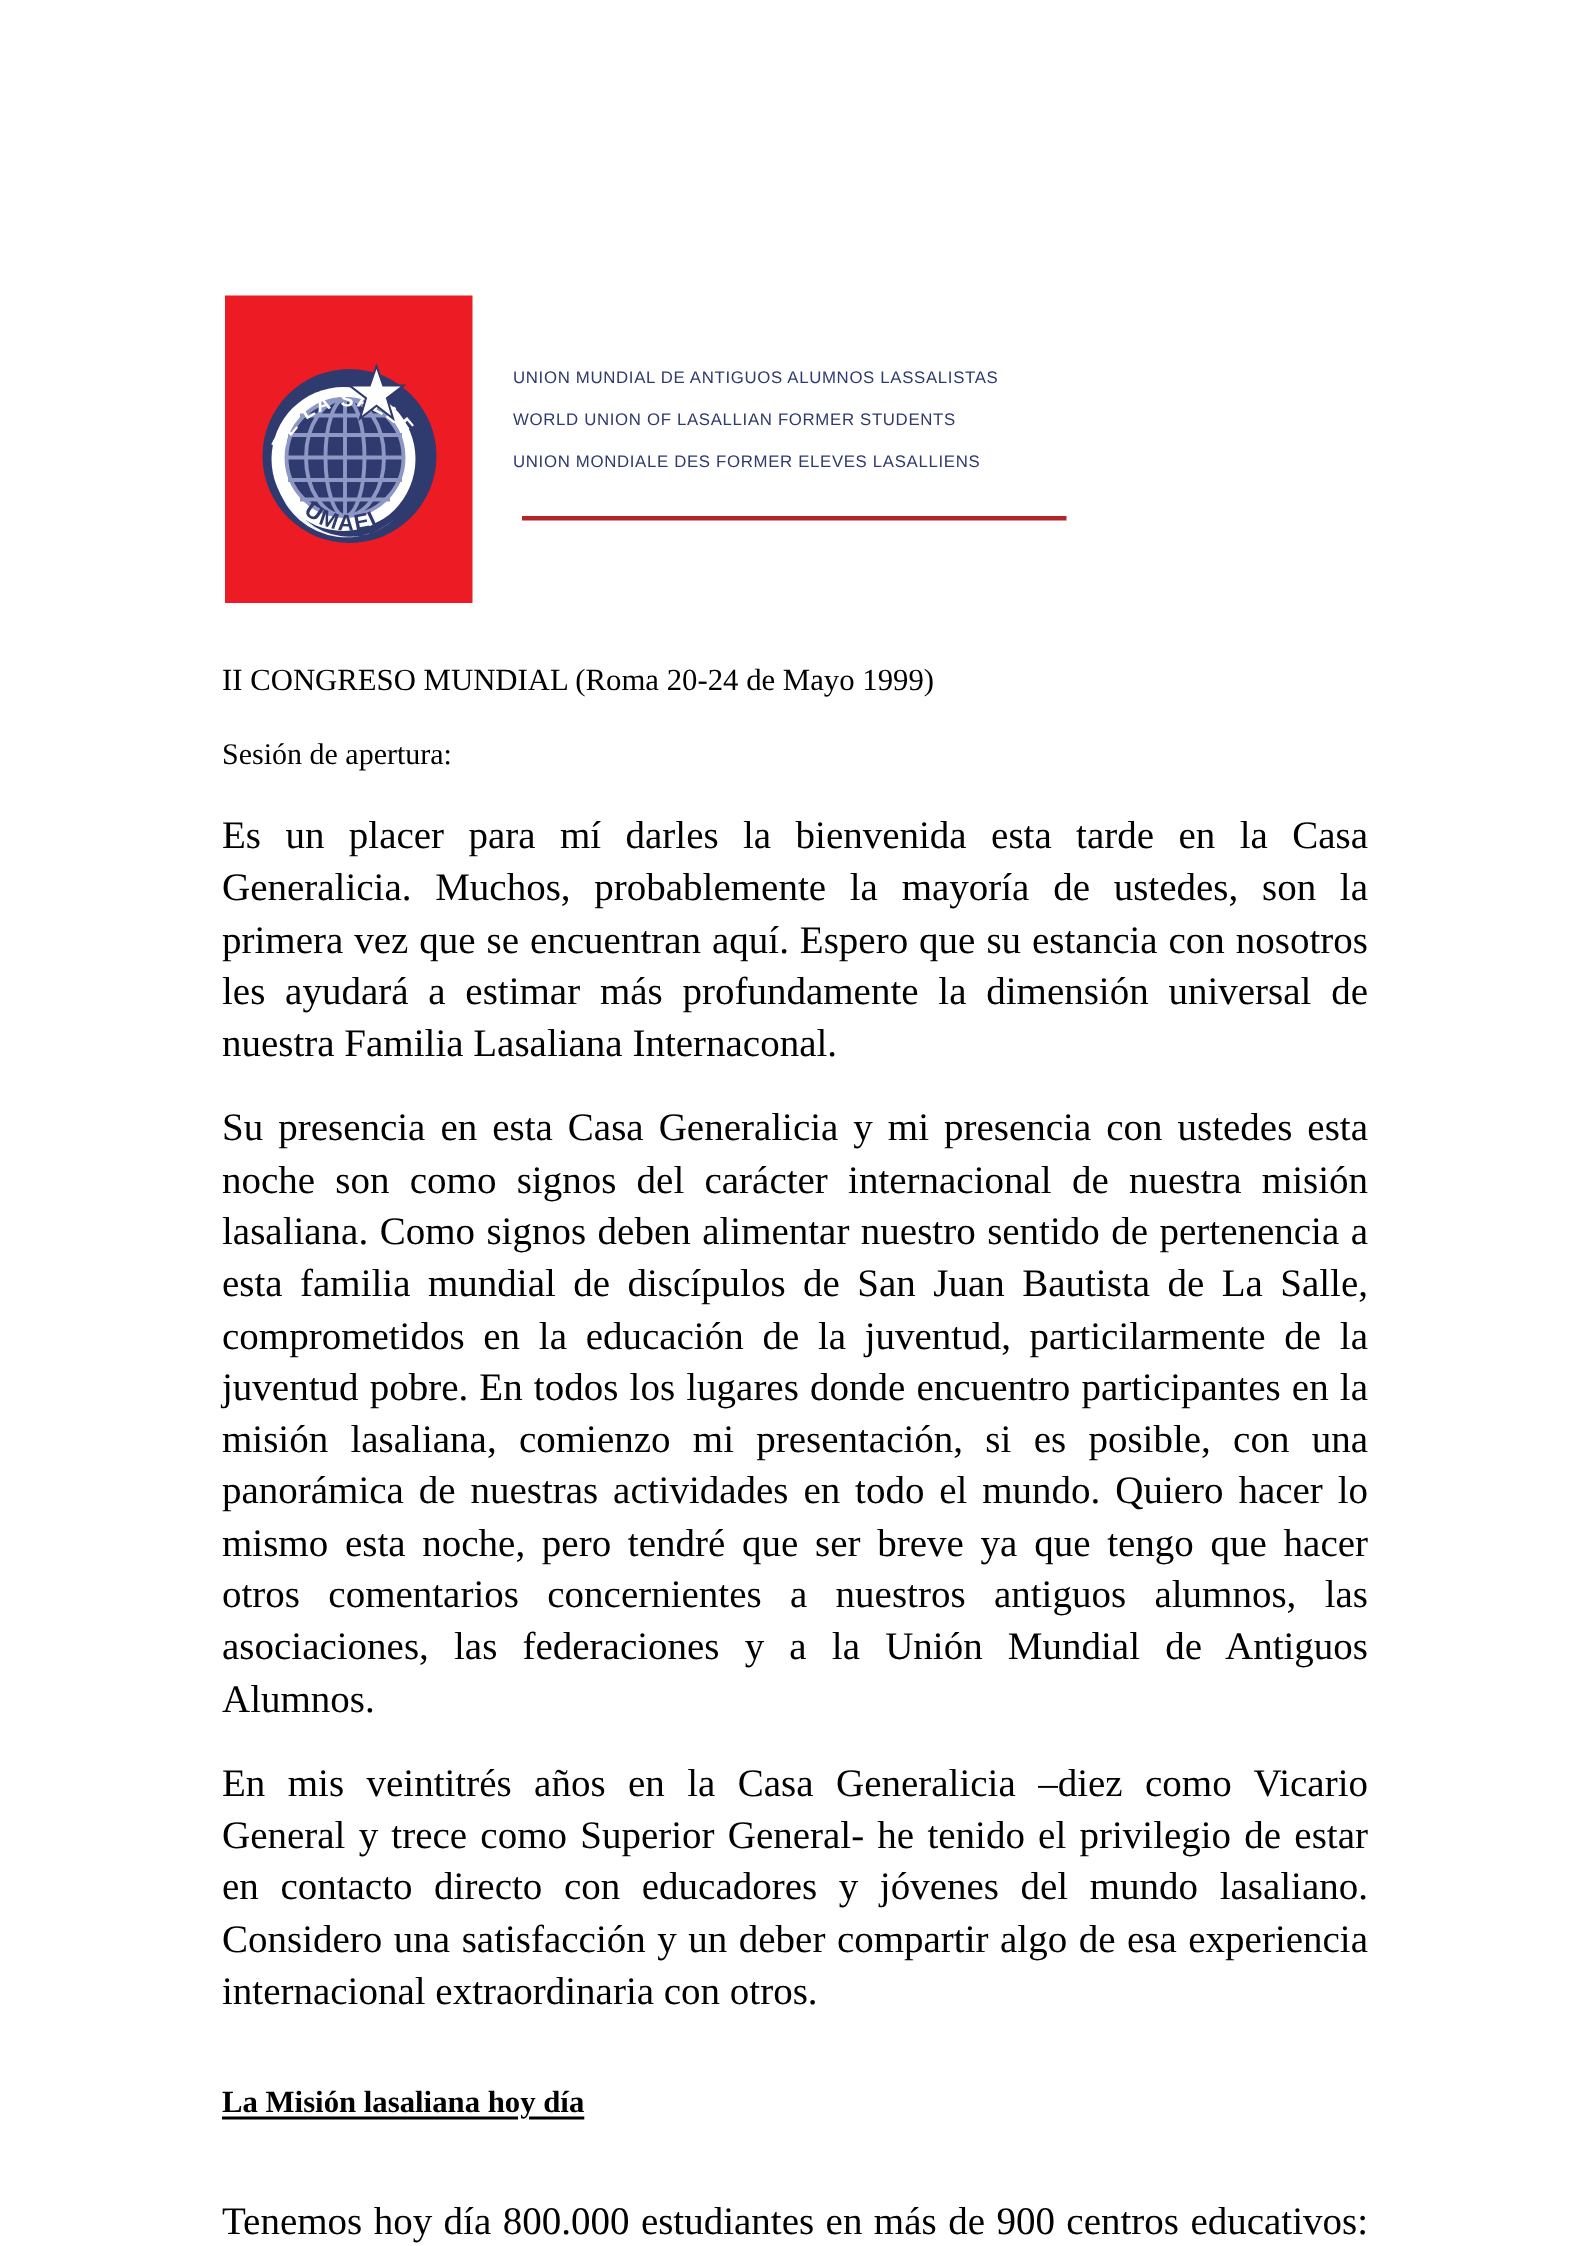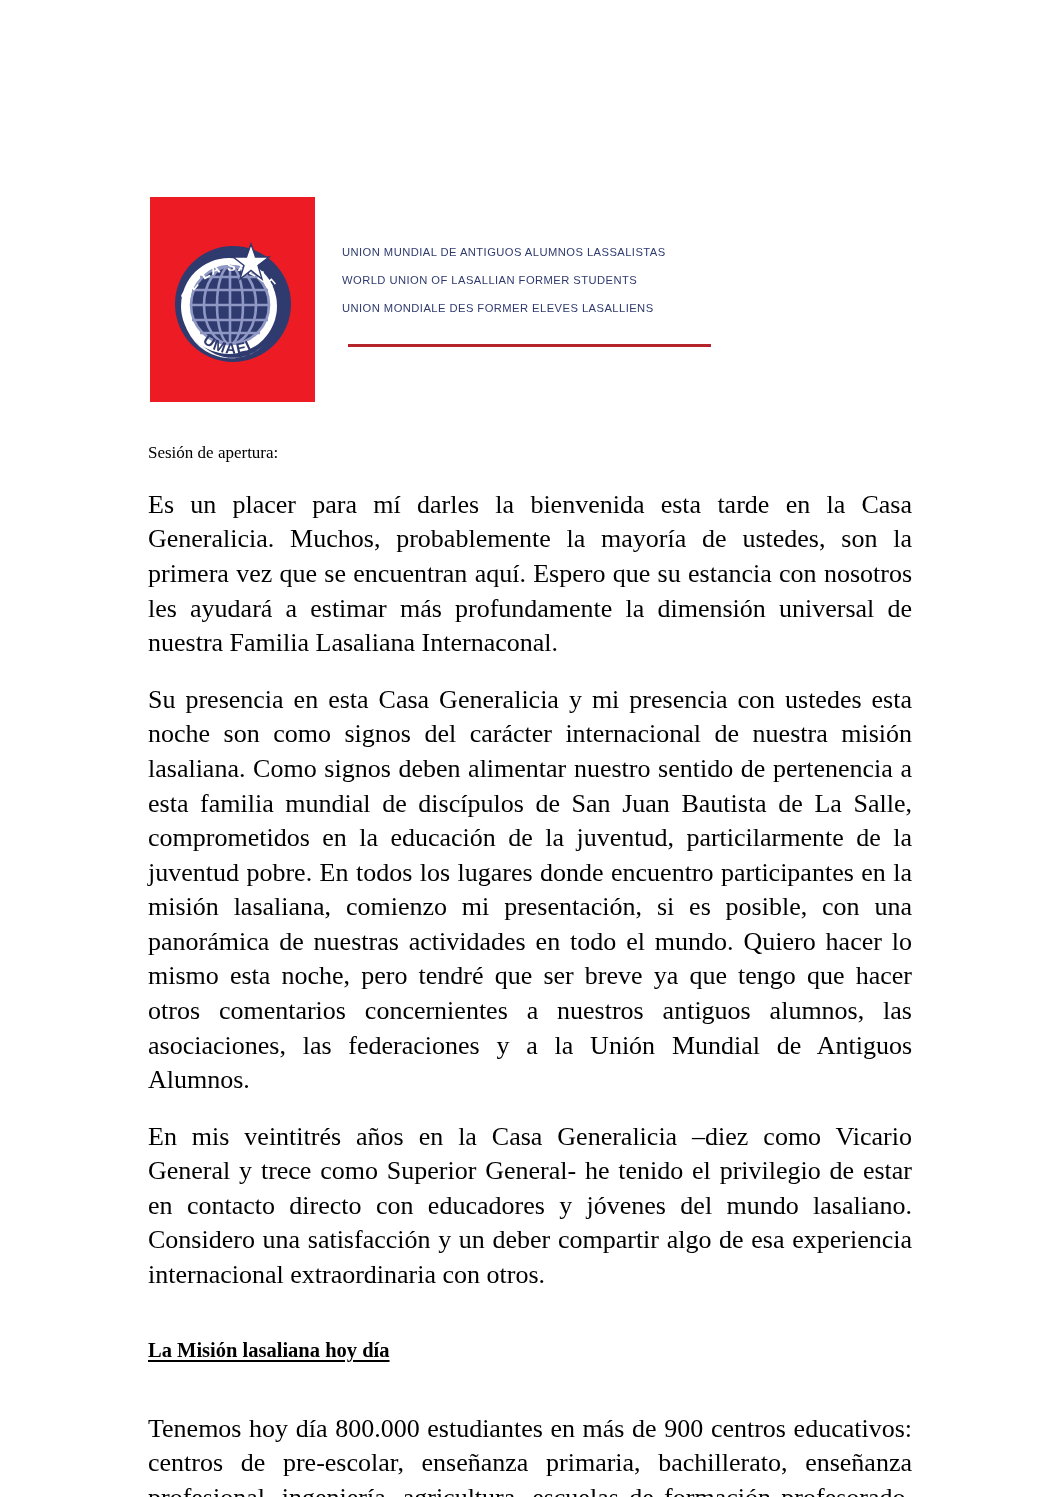--- a/index.html
+++ b/index.html
@@ -81,21 +81,21 @@
     top: 443px;
     width: 764px;
   }
 
   .line-title {
     font-size: 20.5px;
     line-height: 1.17;
     margin: 0 0 25px 0;
   }
   .line-sub {
-    font-size: 17px;
+    font-size: 20px;
     line-height: 1.17;
     margin: 0 0 25px 0;
   }
   .line-name {
     font-size: 20.5px;
     line-height: 1.17;
     margin: 0 0 27px 0;
     text-decoration: underline;
     text-underline-offset: 3px;
   }
@@ -170,20 +170,21 @@
       <div class="org-line">UNION MUNDIAL DE ANTIGUOS ALUMNOS LASSALISTAS</div>
       <div class="org-line">WORLD UNION OF LASALLIAN FORMER STUDENTS</div>
       <div class="org-line">UNION MONDIALE DES FORMER ELEVES LASALLIENS</div>
     </div>
 
     <div class="org-rule"></div>
   </div>
 
   <div class="doc-body">
 
+    <div class="line-title">II CONGRESO MUNDIAL (Roma 20-24 de Mayo 1999)</div>
 
     <div class="line-sub">Sesión de apertura:</div>
 
 
     <p class="para">Es un placer para mí darles la bienvenida esta tarde en la Casa Generalicia. Muchos, probablemente la mayoría de ustedes, son la primera vez que se encuentran aquí. Espero que su estancia con nosotros les ayudará a estimar más profundamente la dimensión universal de nuestra Familia Lasaliana Internaconal.</p>
     <p class="para">Su presencia en esta Casa Generalicia y mi presencia con ustedes esta noche son como signos del carácter internacional de nuestra misión lasaliana. Como signos deben alimentar nuestro sentido de pertenencia a esta familia mundial de discípulos de San Juan Bautista de La Salle, comprometidos en la educación de la juventud, particilarmente de la juventud pobre. En todos los lugares donde encuentro participantes en la misión lasaliana, comienzo mi presentación, si es posible, con una panorámica de nuestras actividades en todo el mundo. Quiero hacer lo mismo esta noche, pero tendré que ser breve ya que tengo que hacer otros comentarios concernientes a nuestros antiguos alumnos, las asociaciones, las federaciones y a la Unión Mundial de Antiguos Alumnos.</p>
     <p class="para">En mis veintitrés años en la Casa Generalicia –diez como Vicario General y trece como Superior General- he tenido el privilegio de estar en contacto directo con educadores y jóvenes del mundo lasaliano. Considero una satisfacción y un deber compartir algo de esa experiencia internacional extraordinaria con otros.</p>
 
     <div class="section-heading">La Misión lasaliana hoy día</div>
 

